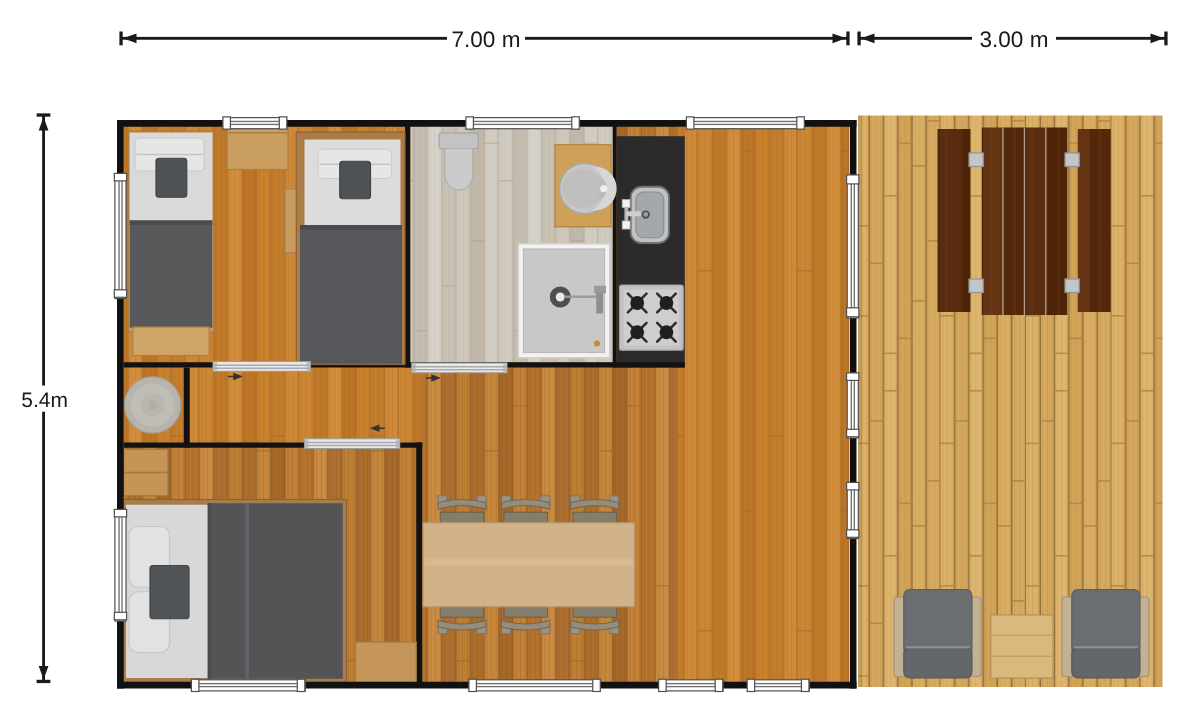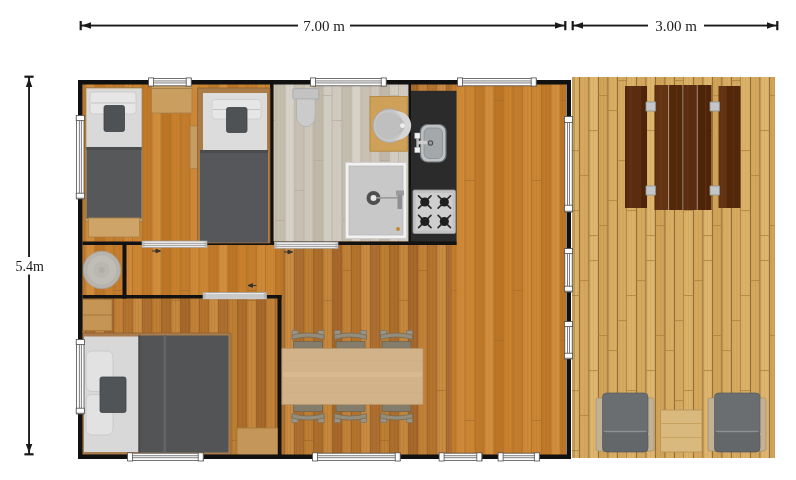--- a/index.html
+++ b/index.html
@@ -1,16 +1,16 @@
 <!DOCTYPE html>
 <html><head>
 <meta charset="utf-8">
 <style>
 html,body{margin:0;padding:0;background:#ffffff}
-#c{position:relative;width:796px;height:480px;overflow:hidden;font-family:Liberation Serif, serif}
+#c{position:relative;width:796px;height:480px;overflow:hidden;font-family:Liberation Sans, sans-serif}
 </style>
 </head>
 <body>
 <div id="c">
 <svg width="796" height="480" viewBox="0 0 796 480">
 <defs>
 <pattern id="pLiv" patternUnits="userSpaceOnUse" width="76" height="240">
 <rect x="0" y="0" width="76" height="240" fill="#ba7a30"></rect>
 <rect x="0" y="0" width="9.5" height="240" fill="#bf7f33"></rect>
 <rect x="9.5" y="0" width="9.5" height="240" fill="#ad6e2c"></rect>

